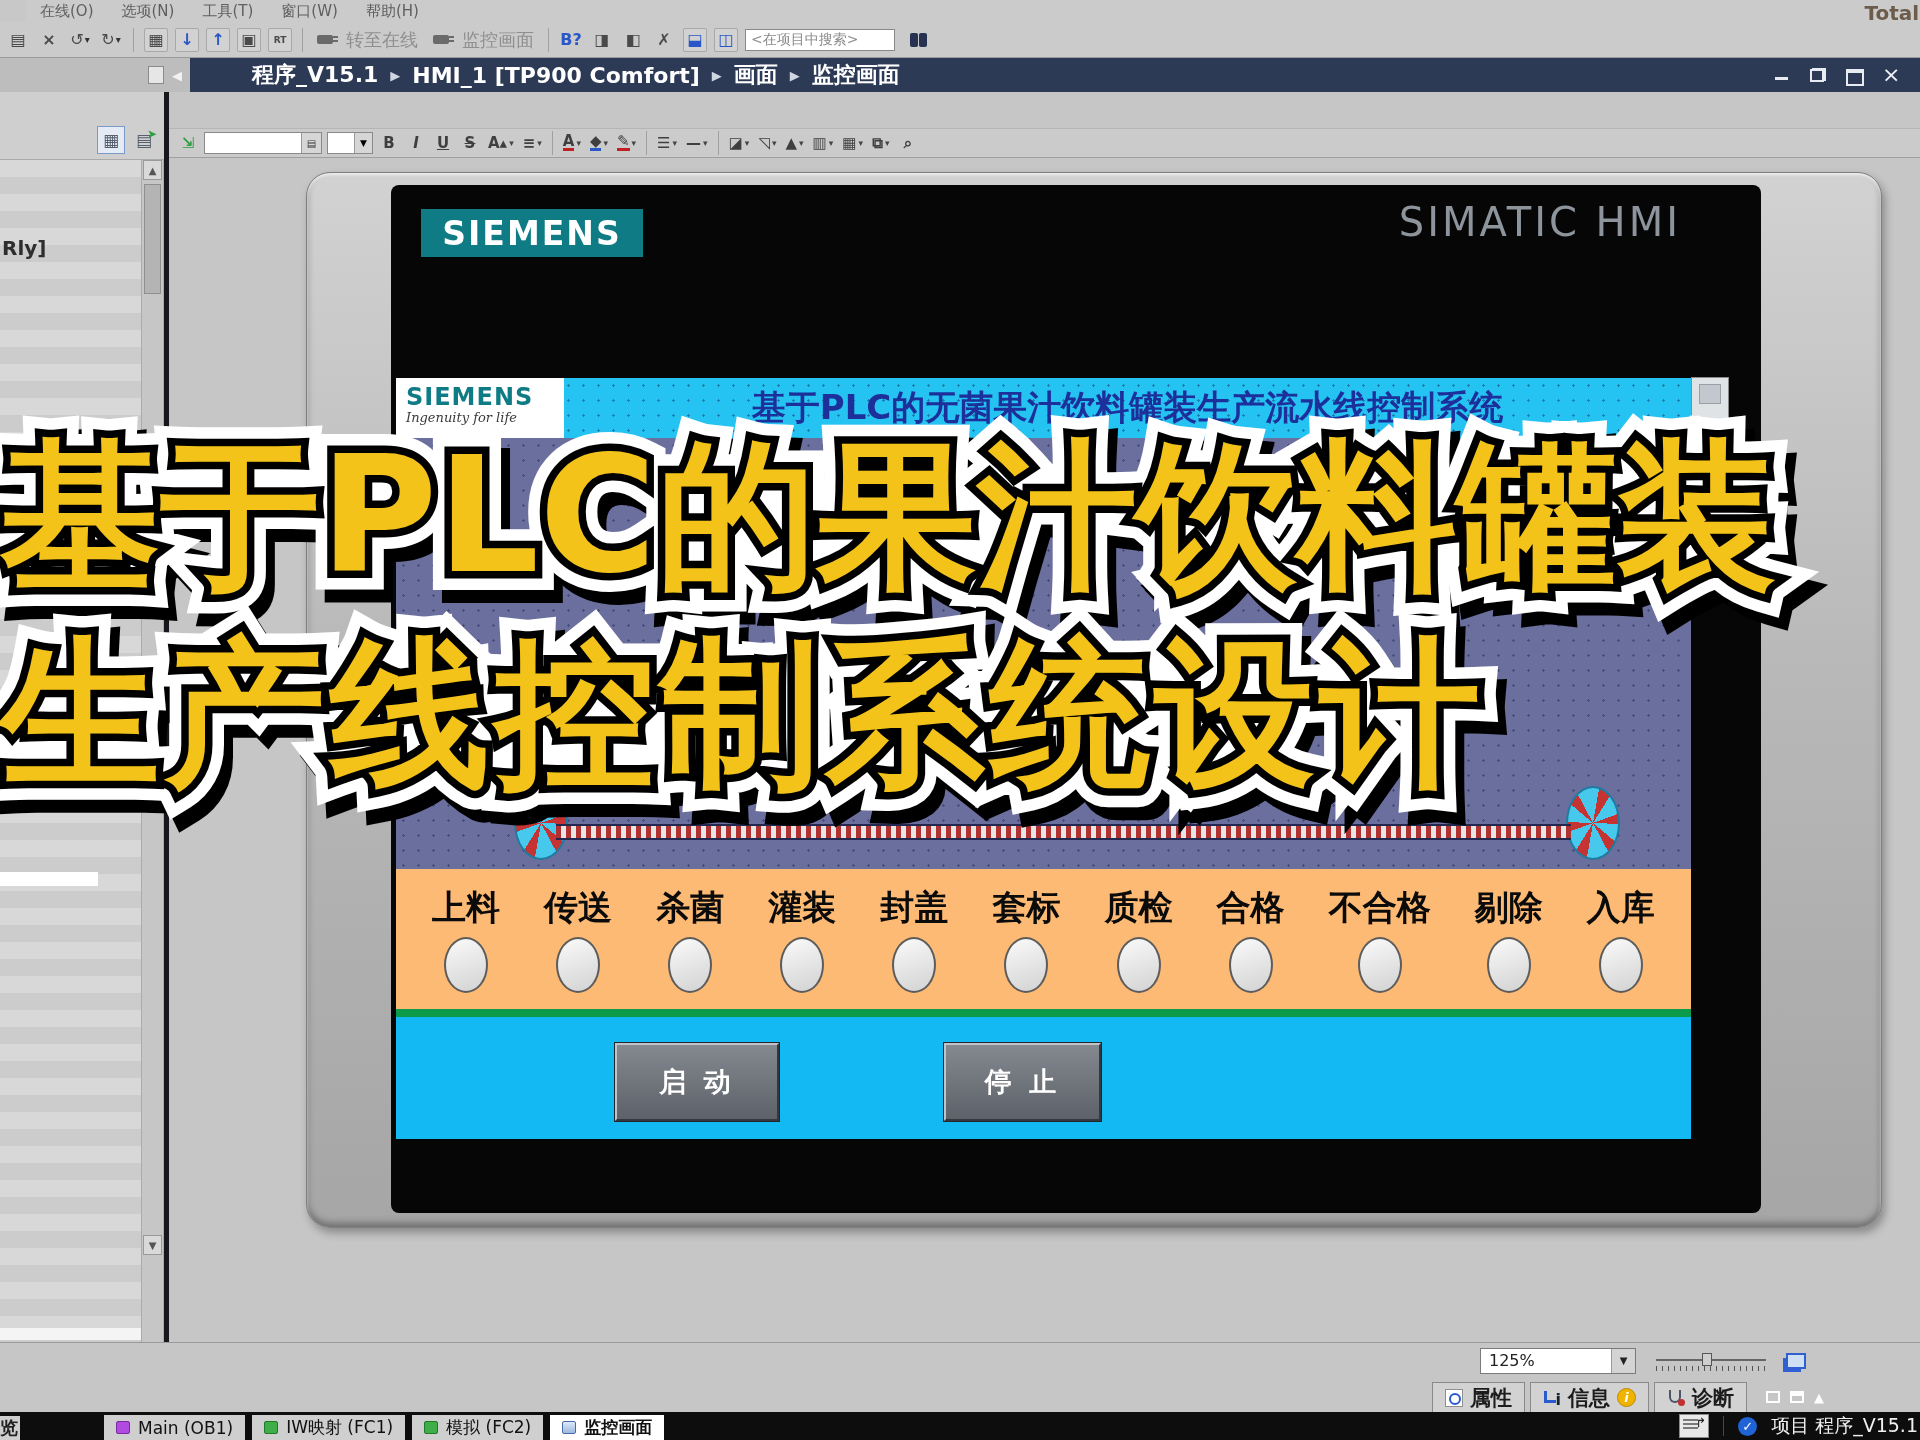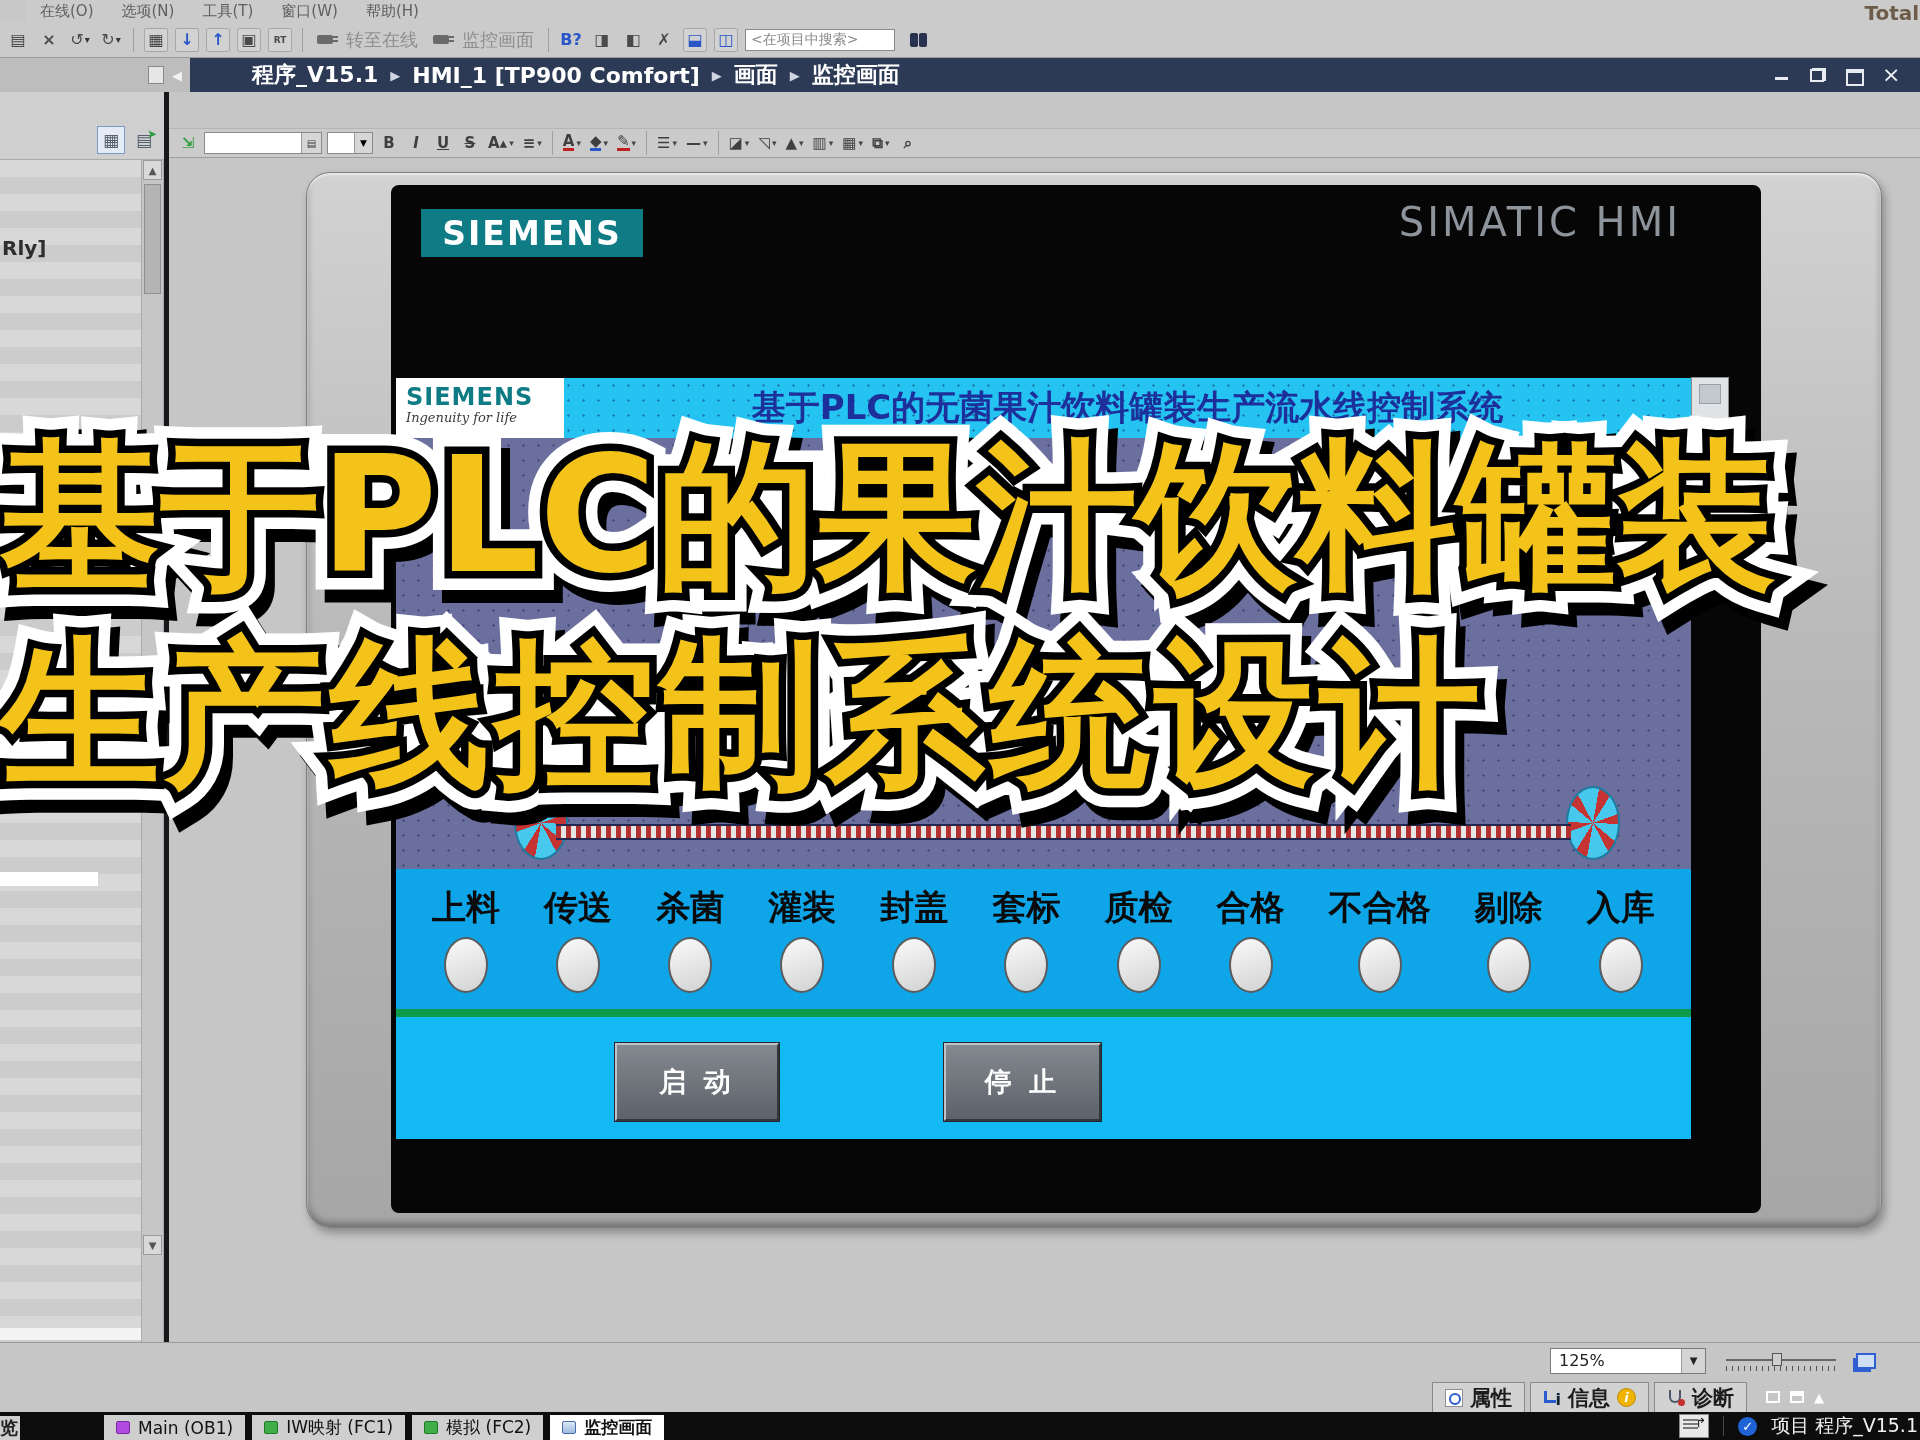--- a/index.html
+++ b/index.html
@@ -87,21 +87,21 @@
   .logo-box { width:168px; background:#fff; padding:6px 8px 0 10px; }
   .logo-brand { color:#0f7c85; font-weight:bold; font-size:24px; letter-spacing:1px; line-height:26px; }
   .logo-tagline { font-family:"DejaVu Serif","Liberation Serif",serif; font-style:italic; font-size:13px; color:#3a3a3a; }
   .banner-title { flex:1; display:flex; align-items:center; justify-content:center; font-size:34px; font-weight:bold; color:#1d2f9a; }
   .conveyor { flex:1; background-color:#6b6f9e; position:relative; }
   .fan { position:absolute; width:54px; height:74px; border-radius:50%; border:2px solid #1f7ba0;
          background:conic-gradient(from 10deg,#c63333 0 22deg,transparent 22deg 60deg,#c63333 60deg 82deg,transparent 82deg 120deg,#c63333 120deg 142deg,transparent 142deg 180deg,#c63333 180deg 202deg,transparent 202deg 240deg,#c63333 240deg 262deg,transparent 262deg 300deg,#c63333 300deg 322deg,transparent 322deg 360deg),radial-gradient(circle,#46c9ec 0 100%); }
   .fan-left { left:118px; top:348px; }
   .fan-right { left:1170px; top:348px; }
   .belt { position:absolute; left:160px; top:386px; width:1015px; height:16px; border-top:2px solid #24284e; border-bottom:2px solid #24284e; background:repeating-linear-gradient(90deg,#b23030 0 5px,#e6e6e6 5px 10px); }
-  .station-band { height:140px; background:#0ea5e9; display:flex; justify-content:space-around; align-items:center; padding:0 14px; }
+  .station-band { height:140px; background:#fdba74; display:flex; justify-content:space-around; align-items:center; padding:0 14px; }
   .station { display:flex; flex-direction:column; align-items:center; }
   .station-label { font-size:34px; font-weight:bold; color:#0b0b0b; }
   .lamp { margin-top:6px; width:44px; height:56px; border-radius:50%; background:linear-gradient(160deg,#fafafa,#d2d2d2); border:2px solid #5c5c5c; }
   .green-strip { height:8px; background:#0b9b4b; }
   .control-band { height:122px; background:#12b9f2; position:relative; }
   .hmi-btn { position:absolute; top:26px; height:78px; background:linear-gradient(180deg,#84888f,#5d6169); border:2px solid; border-color:#c0c4ca #34383e #34383e #c0c4ca; outline:1px solid #23262b; display:flex; align-items:center; justify-content:center; color:#fff; font-size:27px; font-weight:bold; letter-spacing:4px; }
   .btn-start { left:219px; width:164px; }
   .btn-stop { left:548px; width:157px; }
   .legend-box { position:absolute; left:841px; top:20px; width:164px; height:84px; background:#f60b0b; border:1px solid #8a0a0a; display:flex; flex-direction:column; justify-content:center; padding-left:8px; gap:6px; }
   .legend-line { font-size:21px; font-weight:bold; color:#7c1212; }
@@ -111,21 +111,21 @@
   .ol { position:absolute; left:0; width:100%; height:175px; text-align:left; font-size:160px; line-height:1.05; font-weight:bold; }
   .ol span { position:absolute; left:0; right:0; white-space:nowrap; }
   .ol-1 { top:432px; }
   .ol-2 { top:630px; letter-spacing:5px; }
   .s-shadow { -webkit-text-stroke:38px #000; color:#000; transform:translate(9px,13px); }
   .s-white  { -webkit-text-stroke:38px #fff; color:#fff; }
   .s-black  { -webkit-text-stroke:15px #000; color:#000; }
   .s-fill   { color:#f3c319; }
 
   
-  .status-row { height:36px; background:#c6c6c6; border-top:1px solid #9a9a9a; display:flex; align-items:center; justify-content:flex-end; gap:20px; padding-right:44px; }
+  .status-row { height:36px; background:#c6c6c6; border-top:1px solid #9a9a9a; display:flex; align-items:center; justify-content:flex-end; gap:20px; padding-right:114px; }
   .zoom-combo { width:156px; height:26px; background:#fff; border:1px solid #7a7a7a; display:flex; align-items:center; }
   .zoom-value { flex:1; font-size:16px; color:#222; padding-left:8px; }
   .zoom-dd { width:24px; height:100%; background:#d4d4d4; border-left:1px solid #9a9a9a; display:flex; align-items:center; justify-content:center; font-size:10px; color:#222; }
   .zoom-slider { width:110px; height:20px; position:relative; }
   .zs-track { position:absolute; left:0; right:0; top:8px; height:2px; background:#666; }
   .zs-thumb { position:absolute; left:46px; top:2px; width:10px; height:13px; background:#cfcfcf; border:1px solid #555; }
   .zs-ticks { position:absolute; left:0; right:0; bottom:0; height:5px; background:repeating-linear-gradient(90deg,#555 0 1px,transparent 1px 6px); }
   .pages-icon { width:20px; height:16px; background:#cfe0f4; border:2px solid #2f5fd0; box-shadow:-4px 4px 0 -1px #2f5fd0; }
 
   

